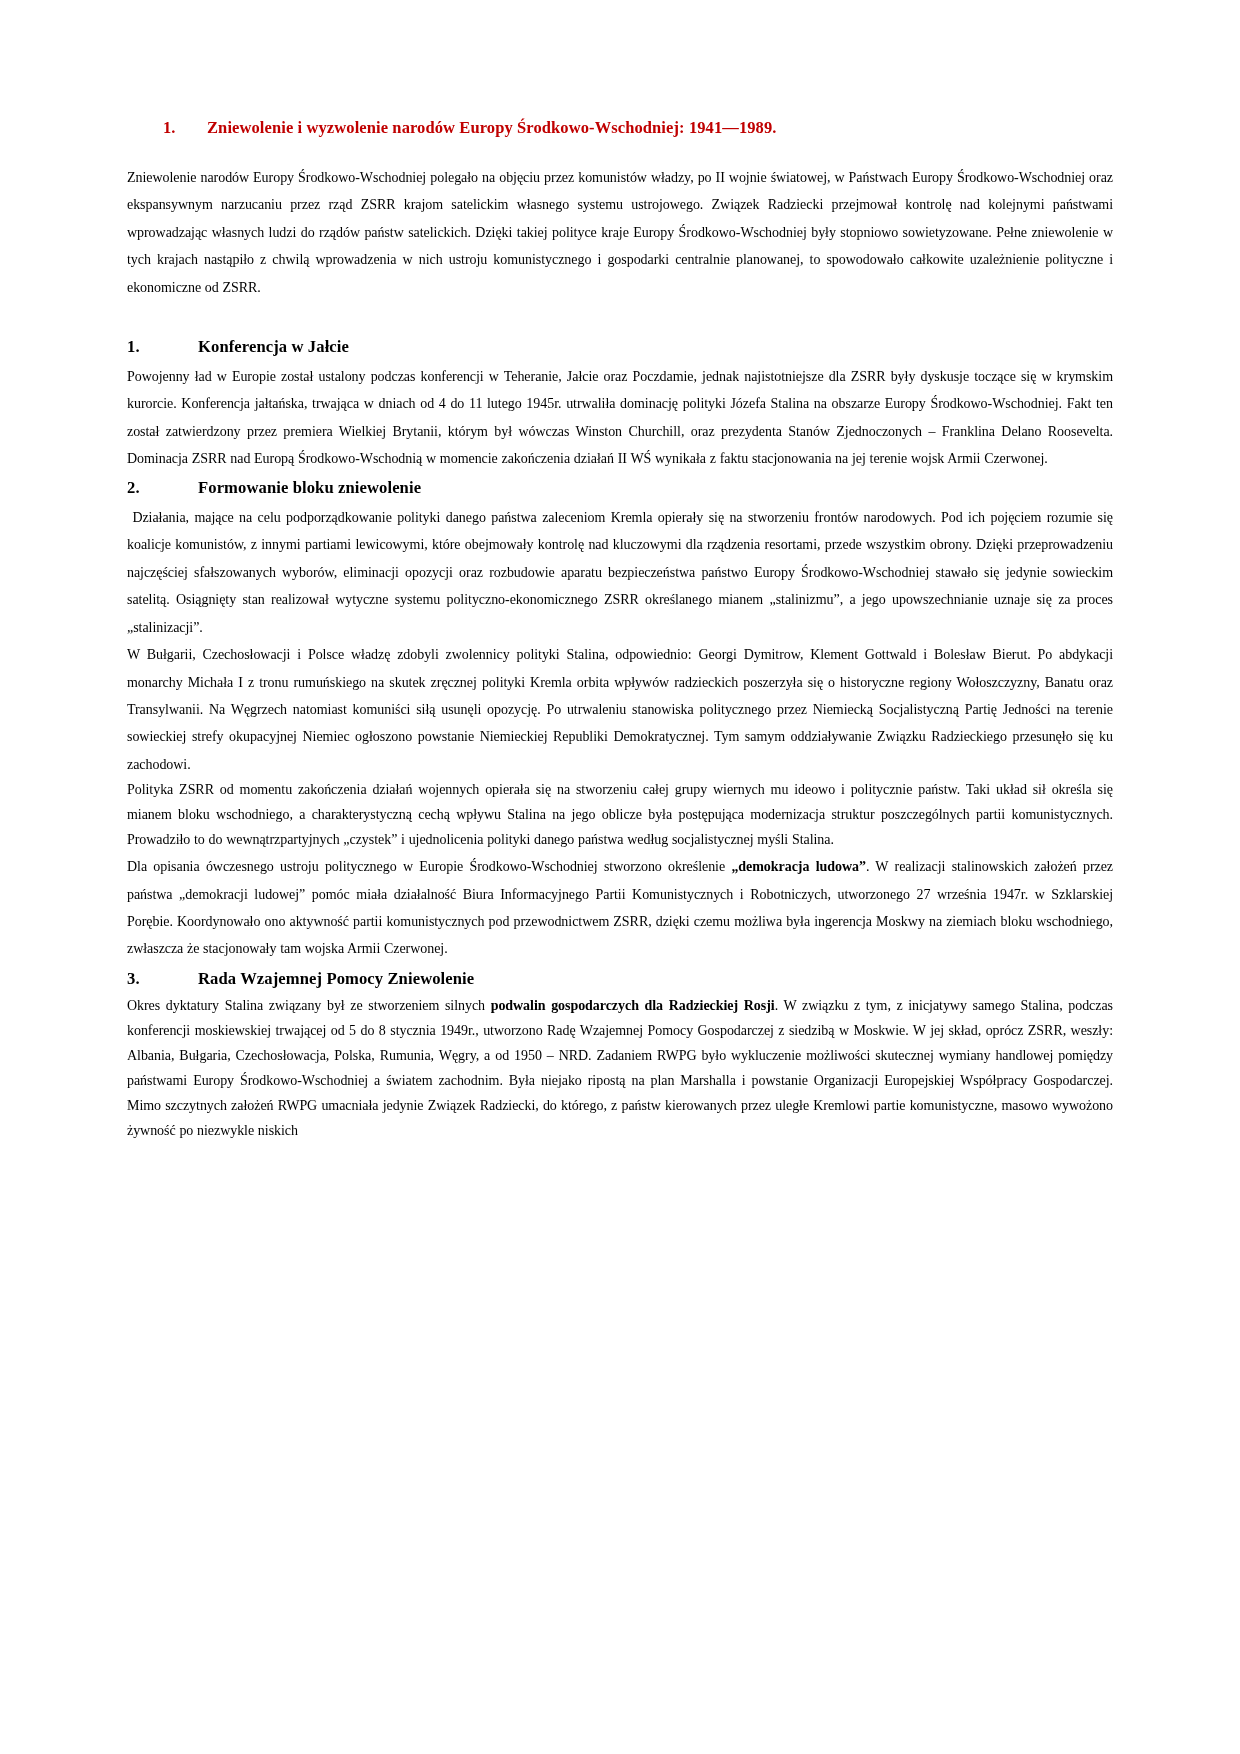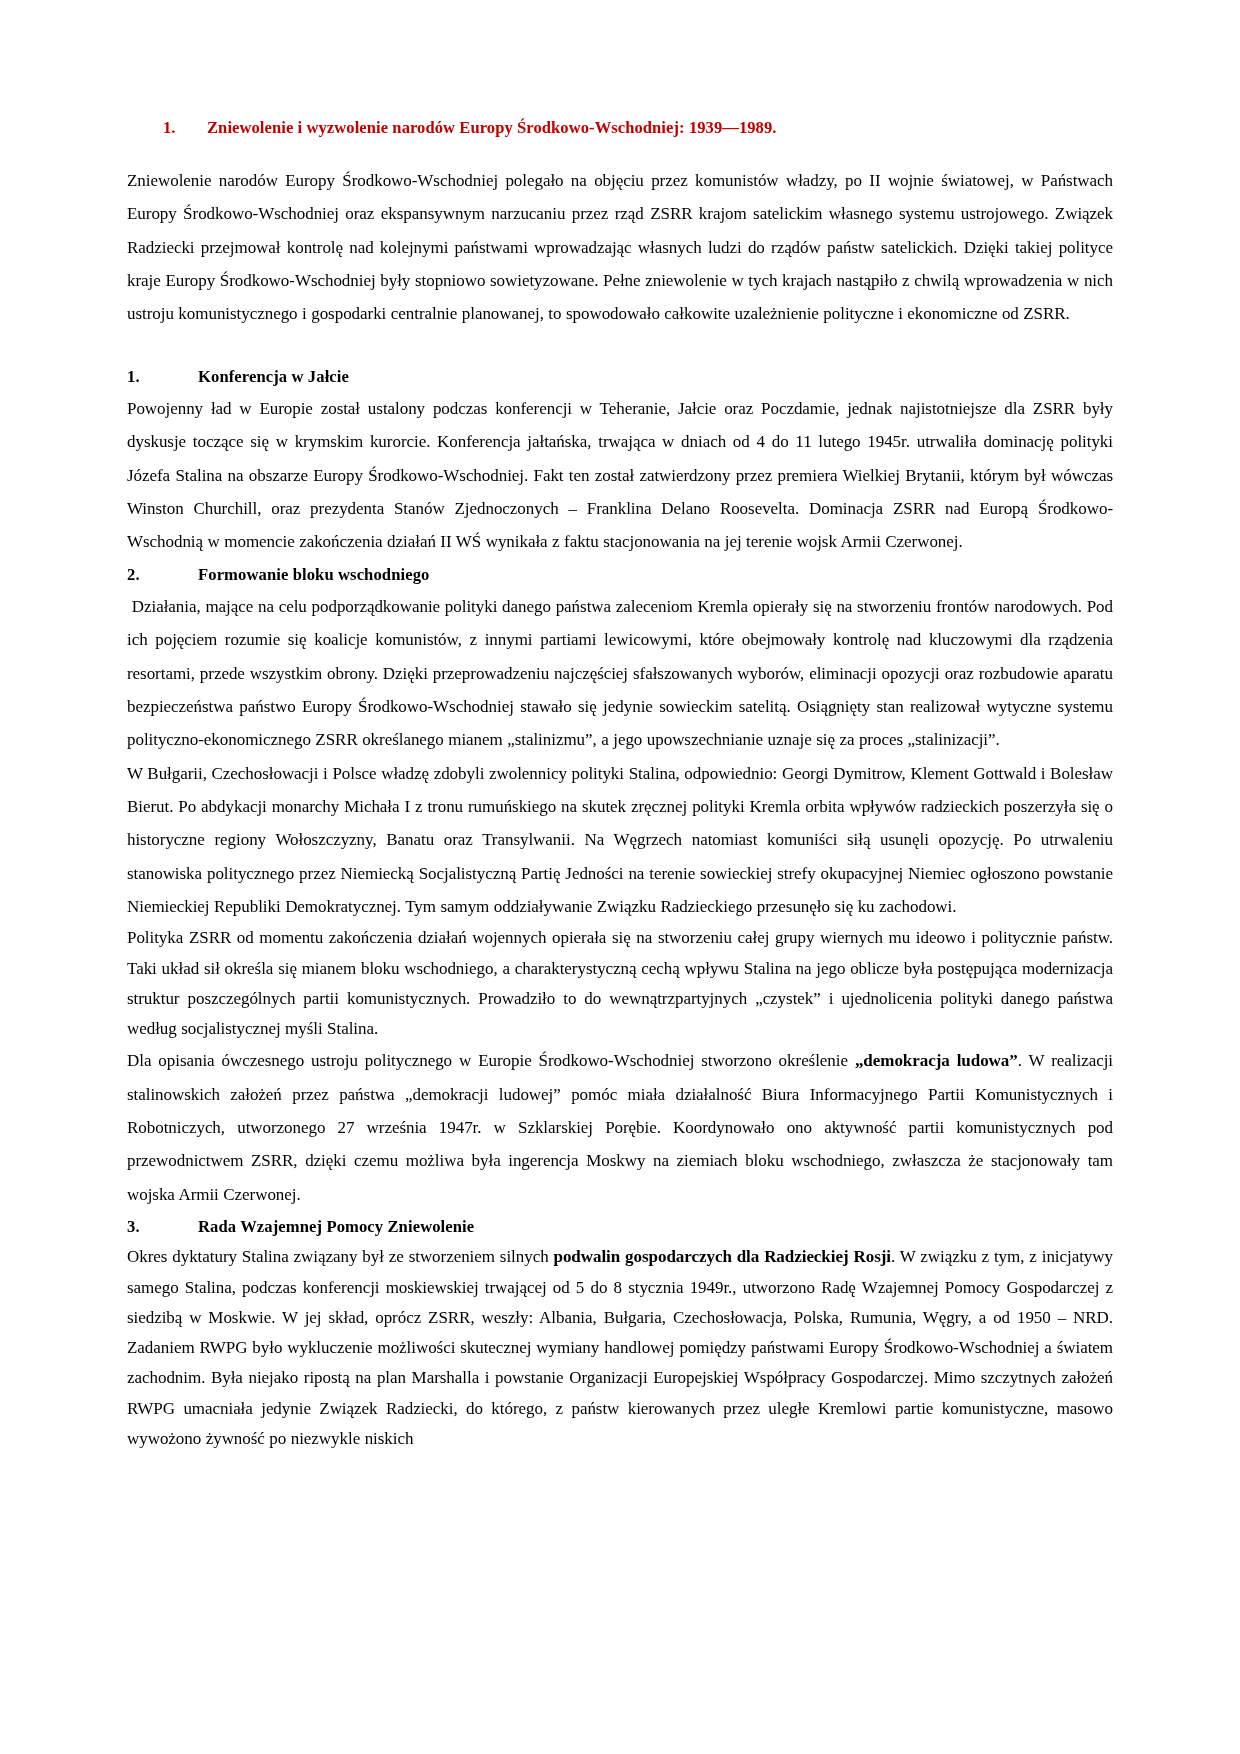--- a/index.html
+++ b/index.html
@@ -46,21 +46,21 @@
   }
   .doc-title .txt {
     flex: 1 1 auto;
   }
 
   
   p.body {
     margin: 0 0 0 0;
     text-align: justify;
     text-justify: inter-word;
-    font-size: 17px;
+    font-size: 14px;
     line-height: 1.96;
     letter-spacing: -0.05px;
     word-spacing: 0.3px;
     hyphens: none;
   }
   p.intro {
     margin-bottom: 30px;
   }
   p.tight {
     line-height: 1.78;
@@ -91,34 +91,34 @@
   b, strong { font-weight: bold; }
 </style>
 </head>
 <body>
 
 <div class="page">
   <div class="doc">
 
     <h1 class="doc-title" style="color: rgb(192, 0, 0);">
       <span class="num" style="color: rgb(192, 0, 0);">1.</span>
-      <span class="txt" style="color: rgb(192, 0, 0);">Zniewolenie i wyzwolenie narodów Europy Środkowo-Wschodniej: 1939—1989.</span>
+      <span class="txt" style="color: rgb(192, 0, 0);">Zniewolenie i wyzwolenie narodów Europy Środkowo-Wschodniej: 1941—1989.</span>
     </h1>
 
     <p class="body intro">Zniewolenie narodów Europy Środkowo-Wschodniej polegało na objęciu przez komunistów władzy, po II wojnie światowej, w Państwach Europy Środkowo-Wschodniej oraz ekspansywnym narzucaniu przez rząd ZSRR krajom satelickim własnego systemu ustrojowego. Związek Radziecki przejmował kontrolę nad kolejnymi państwami wprowadzając własnych ludzi do rządów państw satelickich. Dzięki takiej polityce kraje Europy Środkowo-Wschodniej były stopniowo sowietyzowane. Pełne zniewolenie w tych krajach nastąpiło z chwilą wprowadzenia w nich ustroju komunistycznego i gospodarki centralnie planowanej, to spowodowało całkowite uzależnienie polityczne i ekonomiczne od ZSRR.</p>
 
     <h2 class="sub-head">
       <span class="num">1.</span>
       <span class="txt">Konferencja w Jałcie</span>
     </h2>
     <p class="body">Powojenny ład w Europie został ustalony podczas konferencji w Teheranie, Jałcie oraz Poczdamie, jednak najistotniejsze dla ZSRR były dyskusje toczące się w krymskim kurorcie. Konferencja jałtańska, trwająca w dniach od 4 do 11 lutego 1945r. utrwaliła dominację polityki Józefa Stalina na obszarze Europy Środkowo-Wschodniej. Fakt ten został zatwierdzony przez premiera Wielkiej Brytanii, którym był wówczas Winston Churchill, oraz prezydenta Stanów Zjednoczonych – Franklina Delano Roosevelta. Dominacja ZSRR nad Europą Środkowo-Wschodnią w momencie zakończenia działań II WŚ wynikała z faktu stacjonowania na jej terenie wojsk Armii Czerwonej.</p>
 
     <h2 class="sub-head">
       <span class="num">2.</span>
-      <span class="txt">Formowanie bloku wschodniego</span>
+      <span class="txt">Formowanie bloku zniewolenie</span>
     </h2>
     <p class="body lead-space">Działania, mające na celu podporządkowanie polityki danego państwa zaleceniom Kremla opierały się na stworzeniu frontów narodowych. Pod ich pojęciem rozumie się koalicje komunistów, z innymi partiami lewicowymi, które obejmowały kontrolę nad kluczowymi dla rządzenia resortami, przede wszystkim obrony. Dzięki przeprowadzeniu najczęściej sfałszowanych wyborów, eliminacji opozycji oraz rozbudowie aparatu bezpieczeństwa państwo Europy Środkowo-Wschodniej stawało się jedynie sowieckim satelitą. Osiągnięty stan realizował wytyczne systemu polityczno-ekonomicznego ZSRR określanego mianem „stalinizmu”, a jego upowszechnianie uznaje się za proces „stalinizacji”.</p>
     <p class="body">W Bułgarii, Czechosłowacji i Polsce władzę zdobyli zwolennicy polityki Stalina, odpowiednio: Georgi Dymitrow, Klement Gottwald i Bolesław Bierut. Po abdykacji monarchy Michała I z tronu rumuńskiego na skutek zręcznej polityki Kremla orbita wpływów radzieckich poszerzyła się o historyczne regiony Wołoszczyzny, Banatu oraz Transylwanii. Na Węgrzech natomiast komuniści siłą usunęli opozycję. Po utrwaleniu stanowiska politycznego przez Niemiecką Socjalistyczną Partię Jedności na terenie sowieckiej strefy okupacyjnej Niemiec ogłoszono powstanie Niemieckiej Republiki Demokratycznej. Tym samym oddziaływanie Związku Radzieckiego przesunęło się ku zachodowi.</p>
     <p class="body tight">Polityka ZSRR od momentu zakończenia działań wojennych opierała się na stworzeniu całej grupy wiernych mu ideowo i politycznie państw. Taki układ sił określa się mianem bloku wschodniego, a charakterystyczną cechą wpływu Stalina na jego oblicze była postępująca modernizacja struktur poszczególnych partii komunistycznych. Prowadziło to do wewnątrzpartyjnych „czystek” i ujednolicenia polityki danego państwa według socjalistycznej myśli Stalina.</p>
     <p class="body">
       <span>Dla opisania ówczesnego ustroju politycznego w Europie Środkowo-Wschodniej stworzono określenie </span><b>„demokracja ludowa”</b><span>. W realizacji stalinowskich założeń przez państwa „demokracji ludowej” pomóc miała działalność Biura Informacyjnego Partii Komunistycznych i Robotniczych, utworzonego 27 września 1947r. w Szklarskiej Porębie. Koordynowało ono aktywność partii komunistycznych pod przewodnictwem ZSRR, dzięki czemu możliwa była ingerencja Moskwy na ziemiach bloku wschodniego, zwłaszcza że stacjonowały tam wojska Armii Czerwonej.</span>
     </p>
 
     <h2 class="sub-head">
       <span class="num">3.</span>

